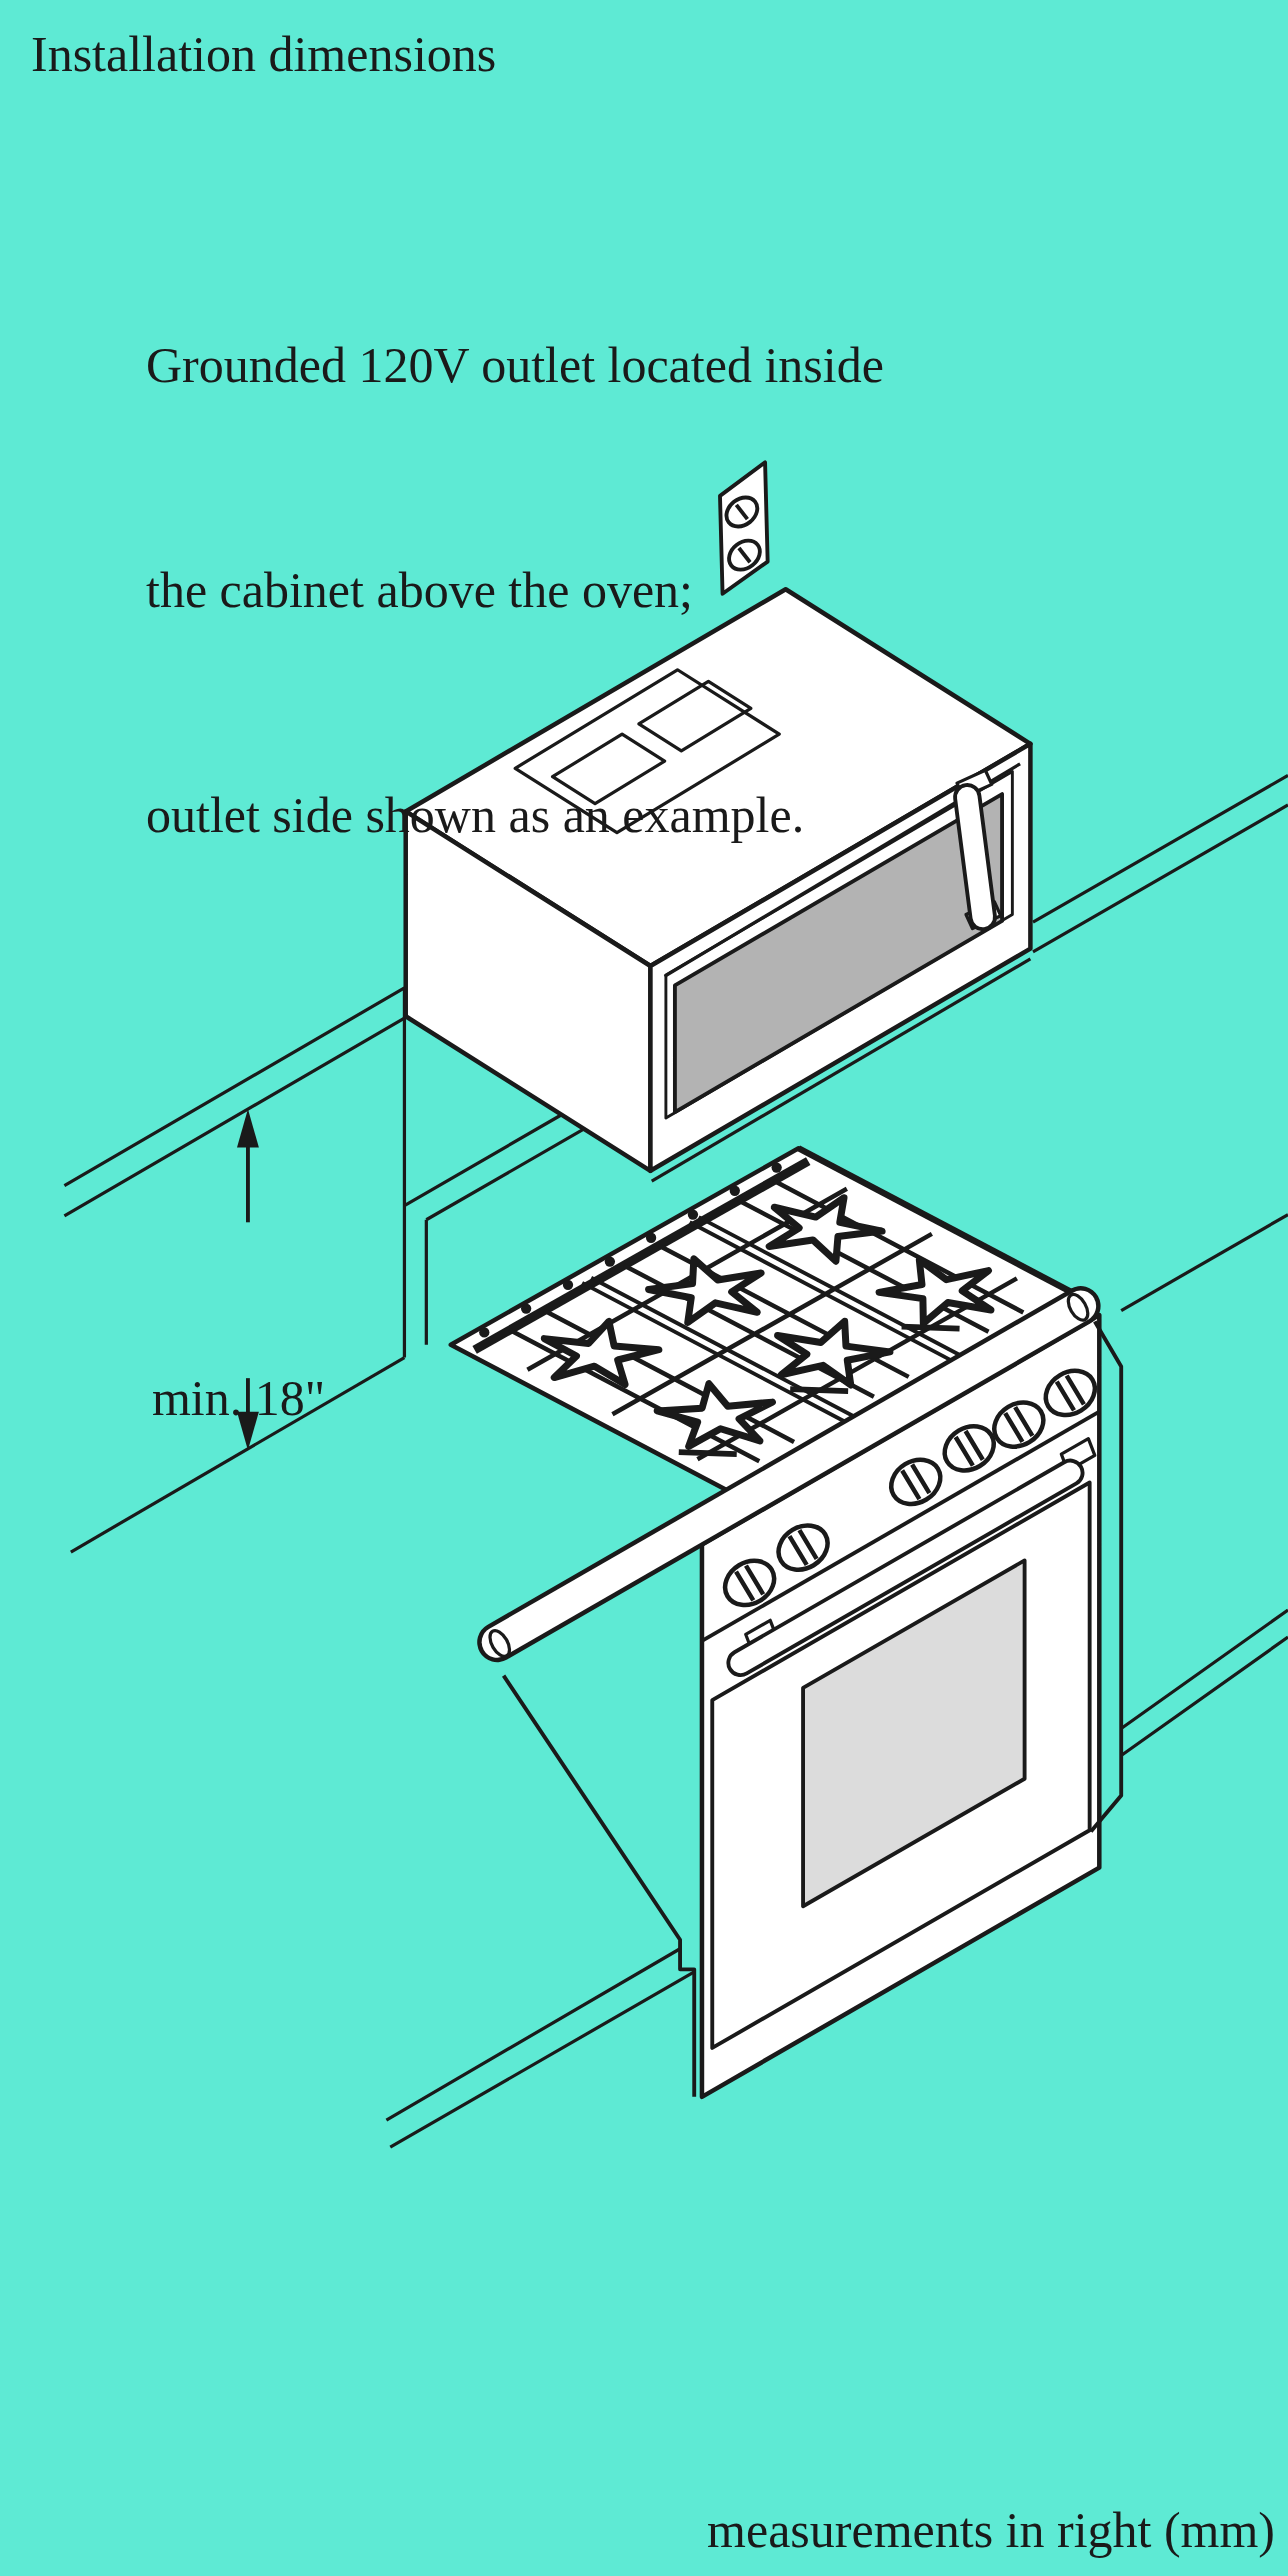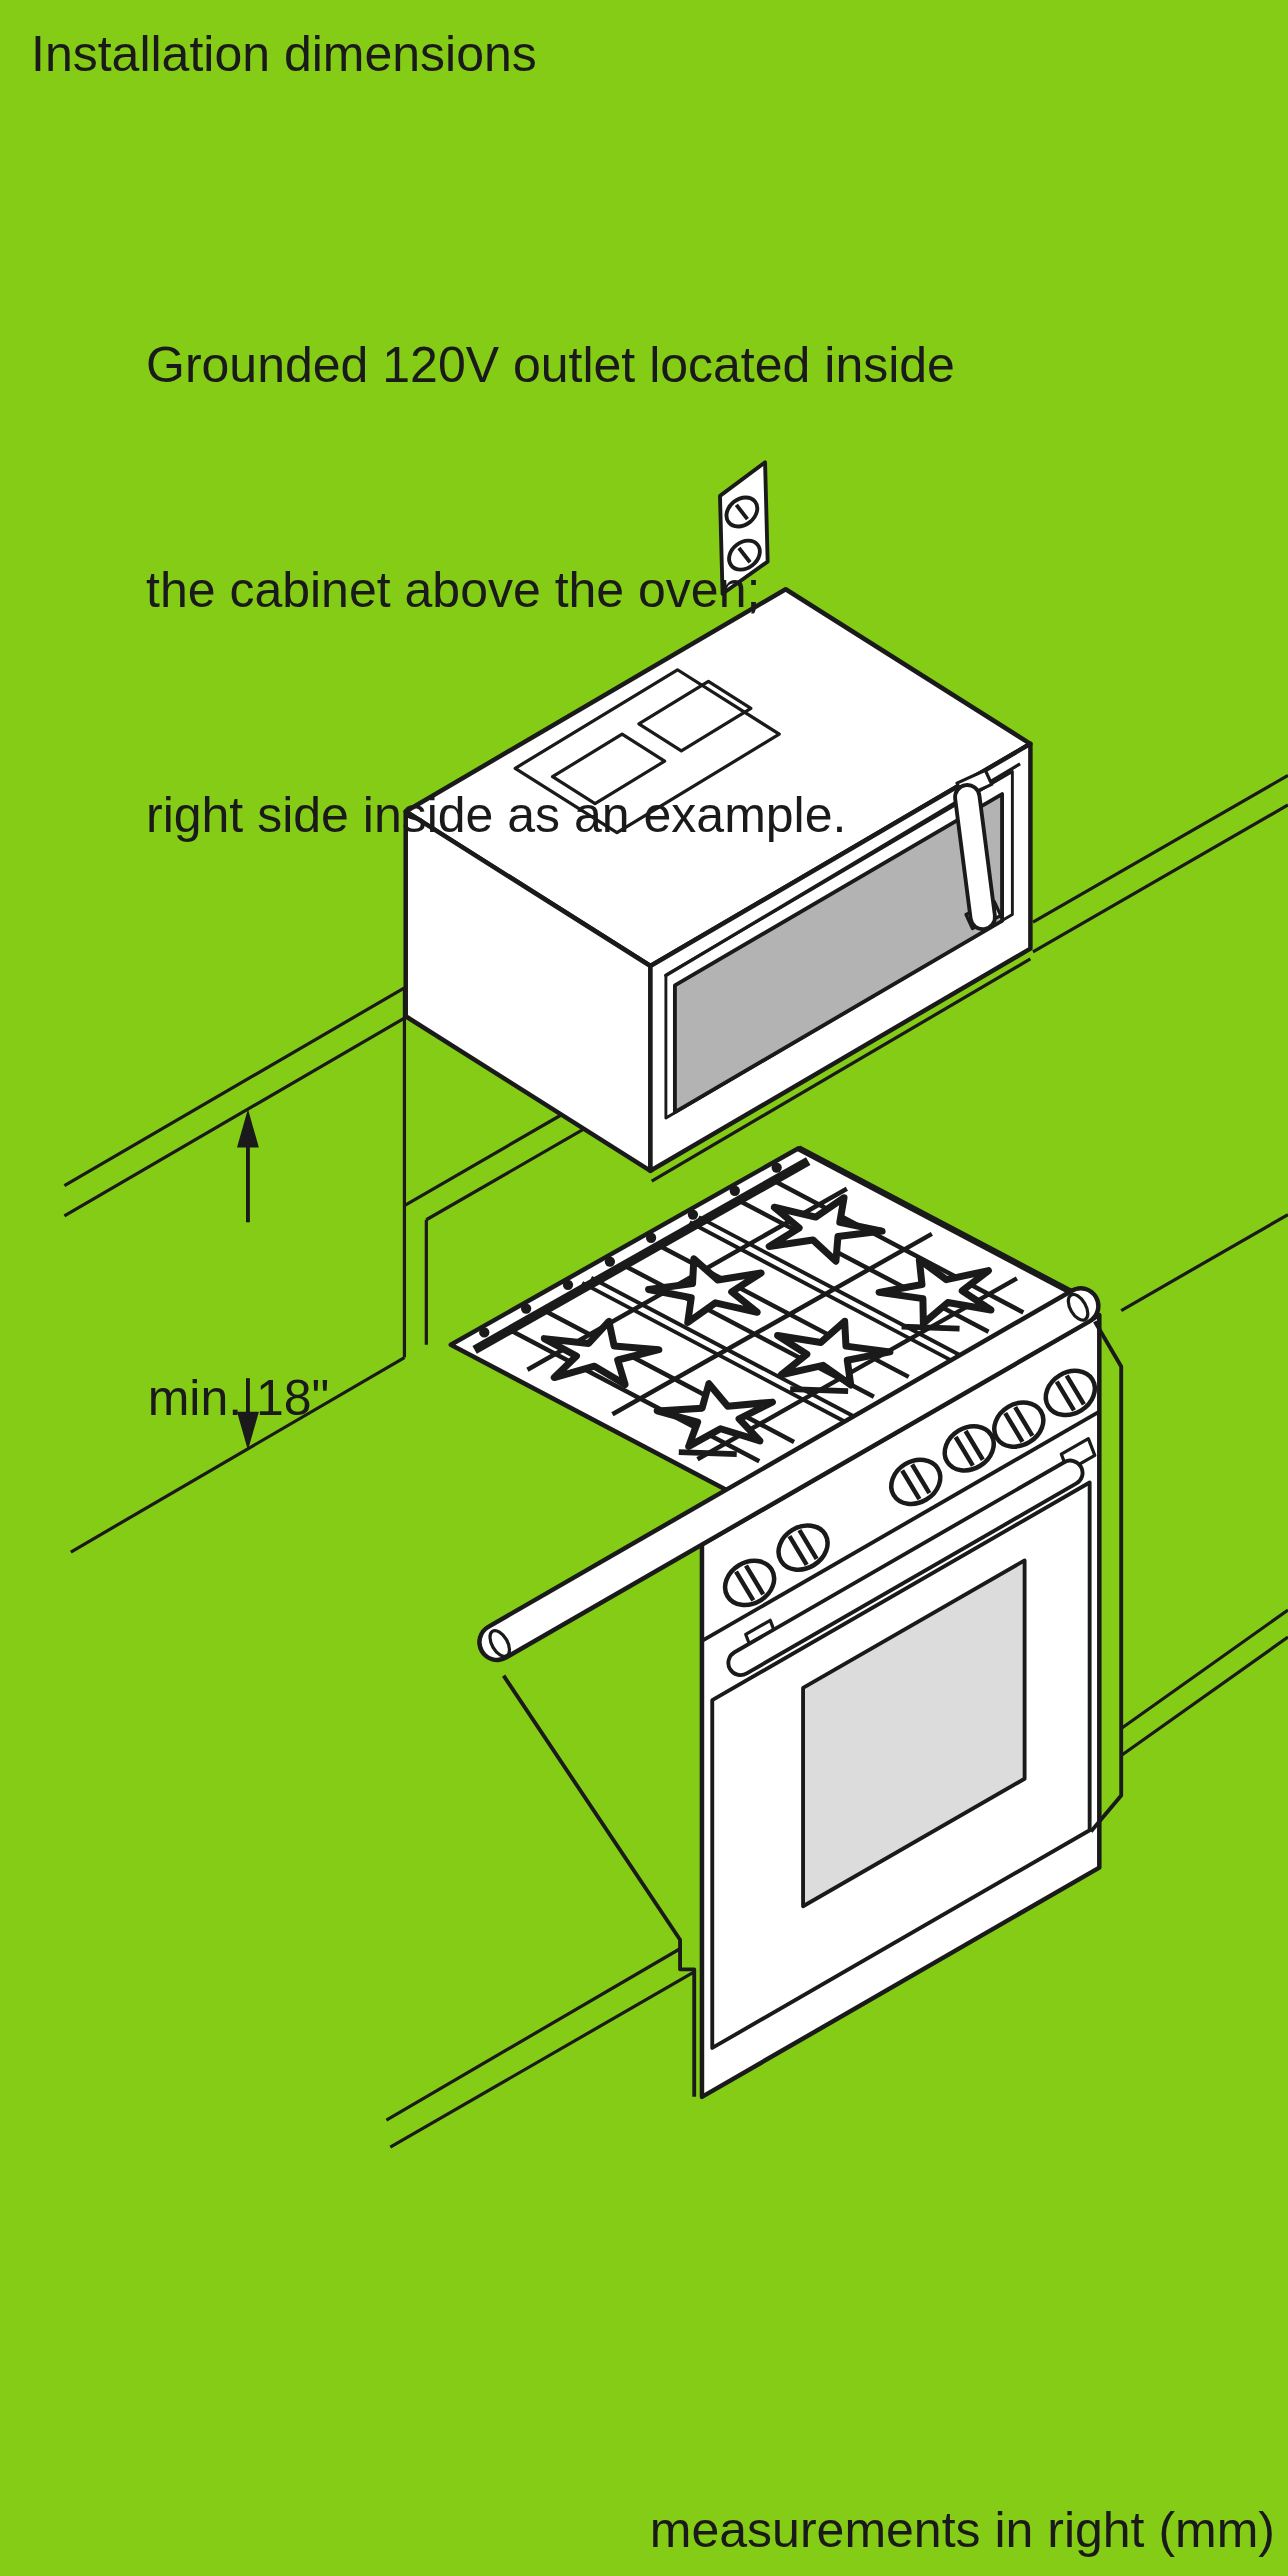--- a/index.html
+++ b/index.html
@@ -1,17 +1,17 @@
 <!DOCTYPE html>
 <html style="font-size:10.3px"><head>
 <meta charset="utf-8">
 <style>
   html,body{margin:0;padding:0;background:#ffffff;}
-  .page{position:relative;width:1288px;height:2576px;background:#84cc16;overflow:hidden;
-        font-family:Liberation Sans, sans-serif;color:#1a1a1a;}
+  .page{position:relative;width:1288px;height:2576px;background:#5eead4;overflow:hidden;
+        font-family:Liberation Serif, serif;color:#1a1a1a;}
   .page svg{position:absolute;left:0;top:0;}
   .txt{position:absolute;white-space:pre;}
   .title{left:31px;top:23px;font-size:50px;line-height:62px;}
   .note{left:146px;top:178px;font-size:50px;line-height:75px;}
   .dim{left:71px;top:1221px;width:335px;text-align:center;font-size:50px;line-height:71px;}
   .footer{right:13px;top:2501px;font-size:50px;text-align:right;}
 </style>
 </head>
 <body>
 
@@ -152,21 +152,21 @@
         <line x1="1150" y1="2582" x2="1662" y2="2287" stroke="#ffffff" stroke-width="32" stroke-linecap="round"></line>
       </g>
     </g>
   </svg>
 
   <div class="txt title">Installation dimensions</div>
 
   <div class="txt note">
     <div>Grounded 120V outlet located inside</div>
     <div>the cabinet above the oven;</div>
-    <div>right side inside as an example.</div>
+    <div>outlet side shown as an example.</div>
   </div>
 
   <div class="txt dim">
     <div>min. 18"</div>
   </div>
 
   <div class="txt footer">measurements in right (mm)</div>
 </div>
 
 

